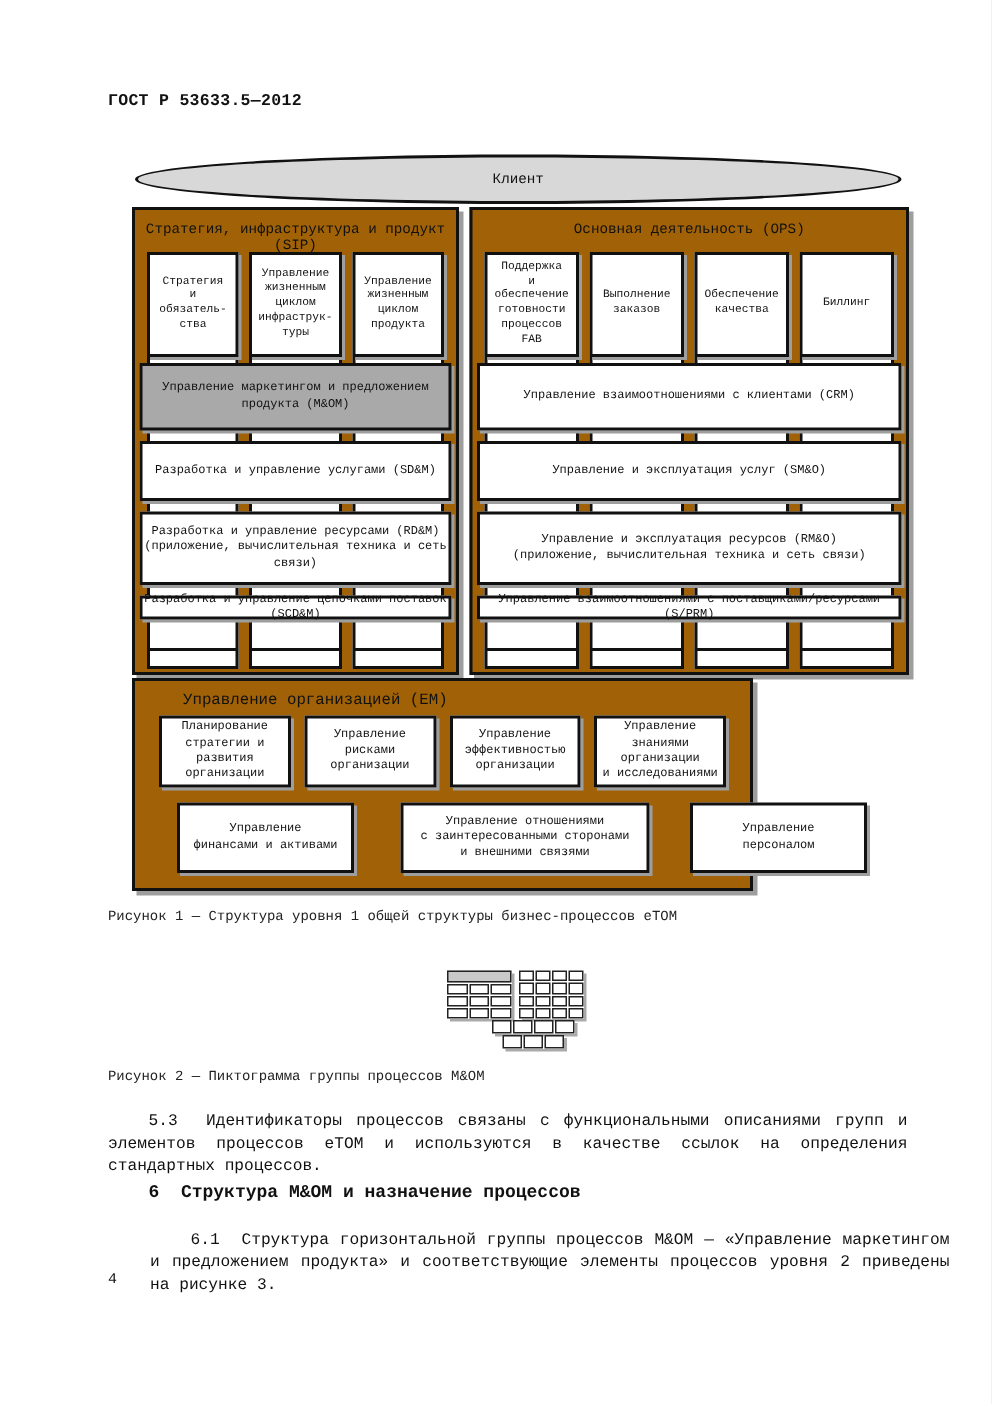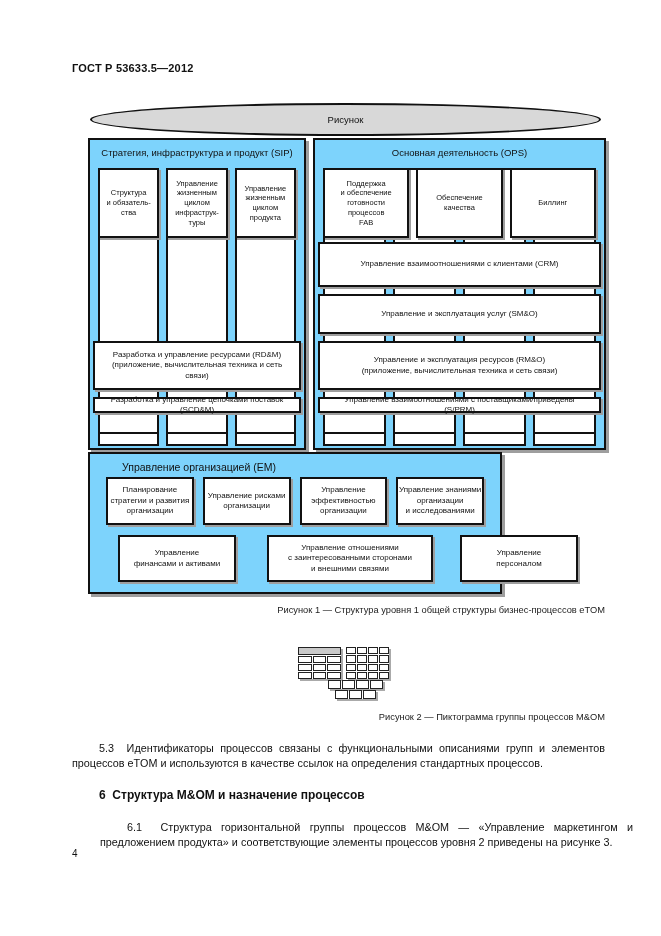--- a/index.html
+++ b/index.html
@@ -1,31 +1,31 @@
 <!DOCTYPE html>
 <html><head>
 <meta charset="utf-8">
 <style>
   * { box-sizing: border-box; margin: 0; padding: 0; }
   html,body { background:#e8e8e8; }
   .page {
     position: relative; width: 661px; height: 936px; margin: 0 auto;
     background: #ffffff; overflow: hidden;
-    font-family: Liberation Sans, sans-serif; color: #111;
+    font-family: Liberation Mono, monospace; color: #111;
   }
   .gost-header { position:absolute; left:72px; top:62px; font-size:11px; font-weight:bold; letter-spacing:.2px; }
 
   
   .diagram { position:absolute; left:88px; top:100px; width:519px; height:500px; }
   .client-ellipse {
     position:absolute; left:2px; top:3px; width:511px; height:33px;
     background:#d8d8d8; border:2px solid #111; border-radius:50%;
     display:flex; align-items:center; justify-content:center; font-size:9.5px;
   }
-  .panel { position:absolute; background:#7dd3fc; border:2px solid #111; box-shadow:3px 3px 0 #9e9e9e; }
+  .panel { position:absolute; background:#a16207; border:2px solid #111; box-shadow:3px 3px 0 #9e9e9e; }
   .panel.sip { left:0; top:38px; width:218px; height:312px; }
   .panel.ops { left:225px; top:38px; width:293px; height:312px; }
   .ptitle { position:absolute; left:0; right:0; top:7px; text-align:center; font-size:9.5px; }
 
   .cols  { position:absolute; left:8px; right:8px; top:28px; bottom:4px; display:flex; gap:7px; }
   .strip { flex:1; background:#fff; border:2px solid #111; }
   .tops  { position:absolute; left:8px; right:8px; top:28px; height:70px; display:flex; gap:7px; }
   .pbox  { flex:1; background:#fff; border:2px solid #111; display:flex; align-items:center; justify-content:center;
            text-align:center; font-size:7.5px; line-height:1.3; white-space:pre-line; padding:2px;
            box-shadow:2px 2px 0 #9e9e9e; }
@@ -44,21 +44,21 @@
   .emtitle { position:absolute; left:32px; top:7px; font-size:10.5px; }
   .emrow1 { position:absolute; left:16px; right:16px; top:23px; height:48px; display:flex; gap:9px; }
   .embox { background:#fff; border:2px solid #111; display:flex; align-items:center; justify-content:center;
            text-align:center; font-size:8px; line-height:1.3; white-space:pre-line; box-shadow:2px 2px 0 #9e9e9e; }
   .emrow1 .embox { flex:1; }
   .emb1 { position:absolute; left:28px;  top:81px; width:118px; height:47px; }
   .emb2 { position:absolute; left:177px; top:81px; width:166px; height:47px; }
   .emb3 { position:absolute; left:370px; top:81px; width:118px; height:47px; }
 
   
-  .figcap { position:absolute; left:72px; width:533px; text-align:right; font-size:9.3px; color:#222; }
+  .figcap { position:absolute; left:72px; width:533px; text-align:left; font-size:9.3px; color:#222; }
   .fig1cap { top:605px; }
   .fig2cap { top:712px; }
   .pictogram { position:absolute; left:298px; top:647px; width:92px; height:56px; }
   .pg-left  { position:absolute; left:0;  top:0; width:43px; height:32px; display:grid;
               grid-template-columns:repeat(3,1fr); grid-template-rows:8px repeat(3,1fr); gap:1px;
               box-shadow:2px 2px 0 #aaa; }
   .pg-right { position:absolute; left:48px; top:0; width:43px; height:32px; display:grid;
               grid-template-columns:repeat(4,1fr); grid-template-rows:repeat(4,1fr); gap:1px;
               box-shadow:2px 2px 0 #aaa; }
   .pg-head  { grid-column:1/4; background:#c9c9c9; border:1.5px solid #222; }
@@ -78,44 +78,47 @@
 </head>
 <body>
 
 <div class="page">
 
   <div class="gost-header">ГОСТ Р 53633.5—2012</div>
 
   <div class="diagram">
 
     <div class="client-ellipse">
-      <span>Рисунок</span>
+      <span>Клиент</span>
     </div>
 
     <div class="panel sip">
       <div class="ptitle">Стратегия, инфраструктура и продукт (SIP)</div>
       <div class="cols">
           <div class="strip"></div>
           <div class="strip"></div>
           <div class="strip"></div>
         </div>
       <div class="tops">
-        <div class="pbox">Структура
+        <div class="pbox">Стратегия
 и обязатель-
 ства</div>
         <div class="pbox">Управление
 жизненным
 циклом
 инфраструк-
 туры</div>
         <div class="pbox">Управление
 жизненным
 циклом
 продукта</div>
       </div>
+      <div class="prow r1 hl">Управление маркетингом и предложением
+продукта (M&amp;OM)</div>
+      <div class="prow r2">Разработка и управление услугами (SD&amp;M)</div>
       <div class="prow r3">Разработка и управление ресурсами (RD&amp;M)
 (приложение, вычислительная техника и сеть
 связи)</div>
       <div class="prow r4">Разработка и управление цепочками поставок
 (SCD&amp;M)</div>
       <div class="stubs">
           <div class="stub"></div>
           <div class="stub"></div>
           <div class="stub"></div>
         </div>
@@ -128,29 +131,31 @@
           <div class="strip"></div>
           <div class="strip"></div>
           <div class="strip"></div>
         </div>
       <div class="tops">
         <div class="pbox">Поддержка
 и обеспечение
 готовности
 процессов
 FAB</div>
+        <div class="pbox">Выполнение
+заказов</div>
         <div class="pbox">Обеспечение
 качества</div>
         <div class="pbox">Биллинг</div>
       </div>
       <div class="prow r1">Управление взаимоотношениями с клиентами (CRM)</div>
       <div class="prow r2">Управление и эксплуатация услуг (SM&amp;O)</div>
       <div class="prow r3">Управление и эксплуатация ресурсов (RM&amp;O)
 (приложение, вычислительная техника и сеть связи)</div>
-      <div class="prow r4">Управление взаимоотношениями с поставщиками/приведены
+      <div class="prow r4">Управление взаимоотношениями с поставщиками/ресурсами
 (S/PRM)</div>
       <div class="stubs">
           <div class="stub"></div>
           <div class="stub"></div>
           <div class="stub"></div>
           <div class="stub"></div>
         </div>
     </div>
 
     <div class="panel em">

